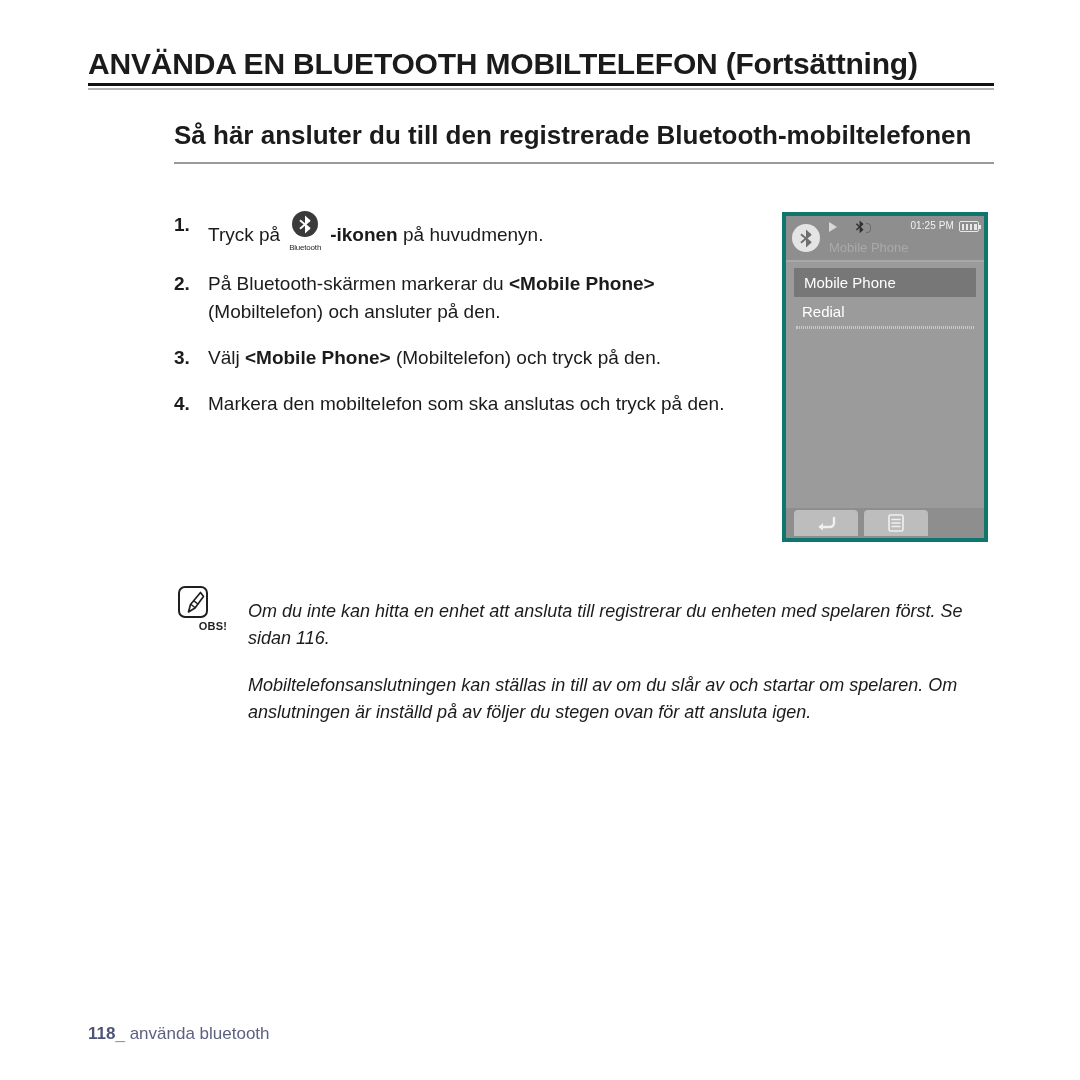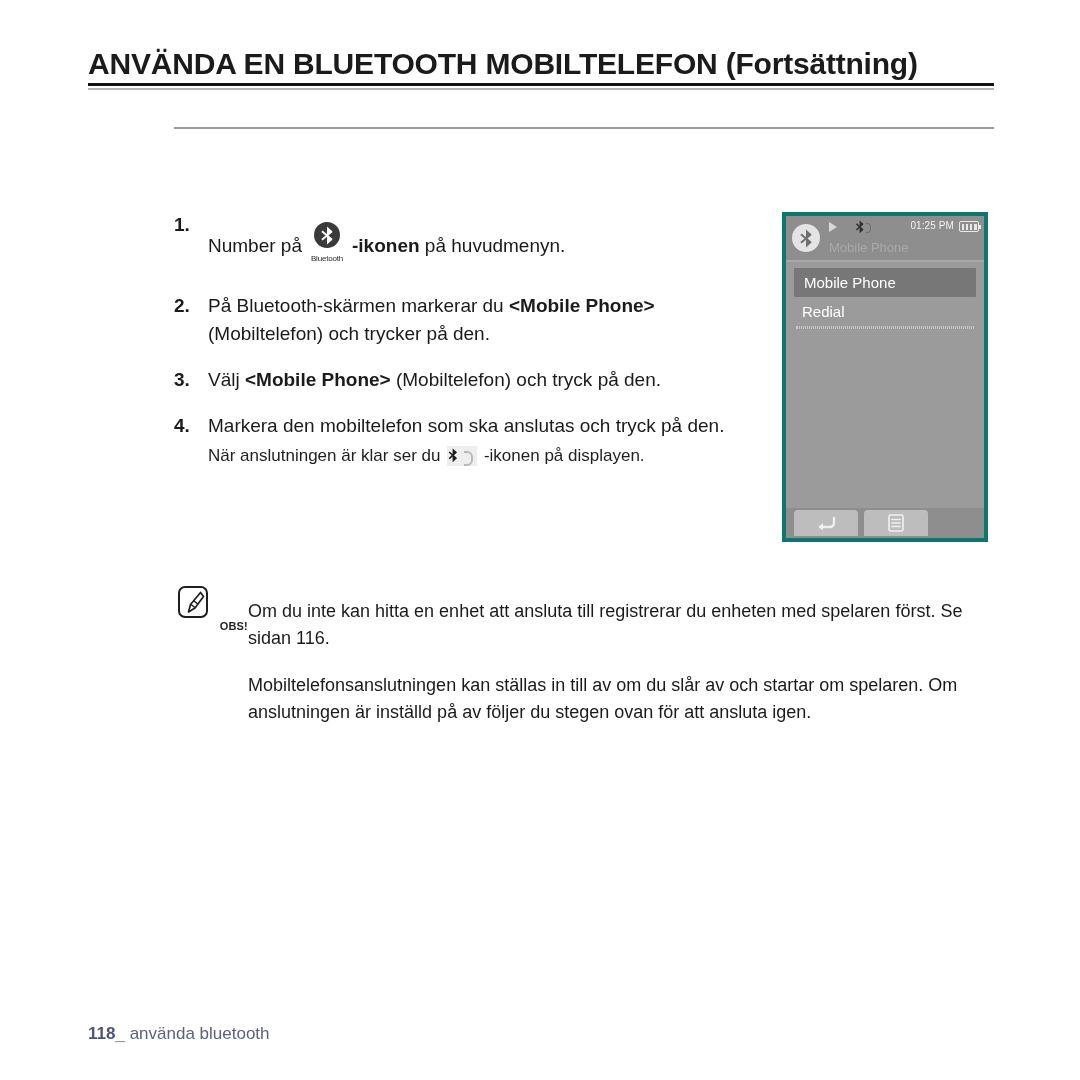--- a/index.html
+++ b/index.html
@@ -87,21 +87,21 @@
     color: #1b1b1b;
     flex: 1 1 auto;
   }
   .step-text b { font-weight: bold; }
 
   .bt-inline-icon {
     display: inline-block;
     vertical-align: -9px;
     width: 46px;
     text-align: center;
-    margin: 11px 2px;
+    margin: 0 2px;
   }
   .bt-circle {
     width: 26px;
     height: 26px;
     border-radius: 50%;
     background: #3a3a3a;
     display: inline-flex;
     align-items: center;
     justify-content: center;
     position: relative;
@@ -304,21 +304,21 @@
     position: absolute;
     left: 178px;
     top: 586px;
     width: 820px;
     display: flex;
     align-items: flex-start;
   }
   .note-icon-wrap {
     width: 70px;
     flex: 0 0 70px;
-    text-align: right;
+    text-align: center;
   }
   .note-icon {
     width: 30px;
     height: 32px;
     border: 2px solid #1f1f1f;
     border-radius: 7px;
     position: relative;
     box-sizing: border-box;
     background: #ffffff;
   }
@@ -332,20 +332,21 @@
   }
   .note-body {
     flex: 1 1 auto;
     padding-top: 12px;
   }
   .note-para {
     font-size: 18px;
     line-height: 1.5;
     color: #1b1b1b;
     margin: 0 0 20px 0;
+    font-style: italic;
   }
   .note-para:last-child { margin-bottom: 16px; }
 
   
   .footer {
     position: absolute;
     left: 88px;
     bottom: 36px;
     font-size: 17px;
     color: #5c6180;
@@ -359,56 +360,52 @@
 </head>
 <body>
 
 <div class="page-header">
   <div class="page-title">ANVÄNDA EN BLUETOOTH MOBILTELEFON (Fortsättning)</div>
   <div class="title-rule-thick"></div>
   <div class="title-rule-thin"></div>
 </div>
 
 <div class="subtitle-block">
+  <div class="subtitle">Så här ansluter du till den registrerade Bluetooth-mobiltelefonen</div>
   <div class="subtitle-rule"></div>
 </div>
 
 <div class="steps">
 
   <div class="step">
     <div class="step-num">1.</div>
-    <div class="step-text"><span>Number på</span><span class="bt-inline-icon"><span class="bt-circle">
+    <div class="step-text"><span>Tryck på</span><span class="bt-inline-icon"><span class="bt-circle">
             <svg width="15" height="19" viewBox="0 0 15 19">
               <path d="M7.0 0.6 L12.2 5.2 L7.0 9.5 L7.0 0.6 Z M7.0 9.5 L12.2 13.8 L7.0 18.4 L7.0 9.5 Z" fill="#ffffff"></path>
               <path d="M2.0 5.2 L12.0 13.8" stroke="#ffffff" stroke-width="1.9" fill="none"></path>
               <path d="M2.0 13.8 L12.0 5.2" stroke="#ffffff" stroke-width="1.9" fill="none"></path>
             </svg>
           </span><span class="bt-caption">Bluetooth</span></span><b>-ikonen</b><span> på huvudmenyn.</span></div>
   </div>
 
   <div class="step">
     <div class="step-num">2.</div>
-    <div class="step-text"><span>På Bluetooth-skärmen markerar du </span><b>&lt;Mobile Phone&gt;</b><span> (Mobiltelefon) och trycker på den.</span></div>
+    <div class="step-text"><span>På Bluetooth-skärmen markerar du </span><b>&lt;Mobile Phone&gt;</b><span> (Mobiltelefon) och ansluter på den.</span></div>
   </div>
 
   <div class="step">
     <div class="step-num">3.</div>
     <div class="step-text"><span>Välj </span><b>&lt;Mobile Phone&gt;</b><span> (Mobiltelefon) och tryck på den.</span></div>
   </div>
 
   <div class="step" style="margin-bottom:8px;">
     <div class="step-num">4.</div>
     <div class="step-text"><span>Markera den mobiltelefon som ska anslutas och tryck på den.</span></div>
   </div>
 
-  <div class="substep"><span>När anslutningen är klar ser du </span><span class="bt-conn-icon"><svg width="10" height="15" viewBox="0 0 10 15">
-          <path d="M4.6 0.5 L8.6 4.0 L4.6 7.3 L4.6 0.5 Z M4.6 7.3 L8.6 10.6 L4.6 14.2 L4.6 7.3 Z" fill="#1b1b1b"></path>
-          <path d="M1.2 4.0 L8.4 10.6" stroke="#1b1b1b" stroke-width="1.5" fill="none"></path>
-          <path d="M1.2 10.6 L8.4 4.0" stroke="#1b1b1b" stroke-width="1.5" fill="none"></path>
-        </svg><span class="bracket"></span></span><span> -ikonen på displayen.</span></div>
 </div>
 
 <div class="device">
 
   <div class="dev-statusbar">
     <span class="dev-play"></span>
     <span class="dev-btmini">
       <svg width="10" height="14" viewBox="0 0 10 14">
         <path d="M4.6 0.5 L8.2 3.8 L4.6 6.8 L4.6 0.5 Z M4.6 6.8 L8.2 9.9 L4.6 13.2 L4.6 6.8 Z" fill="#2e2e2e"></path>
         <path d="M1.4 3.8 L8.0 9.9" stroke="#2e2e2e" stroke-width="1.4" fill="none"></path>

